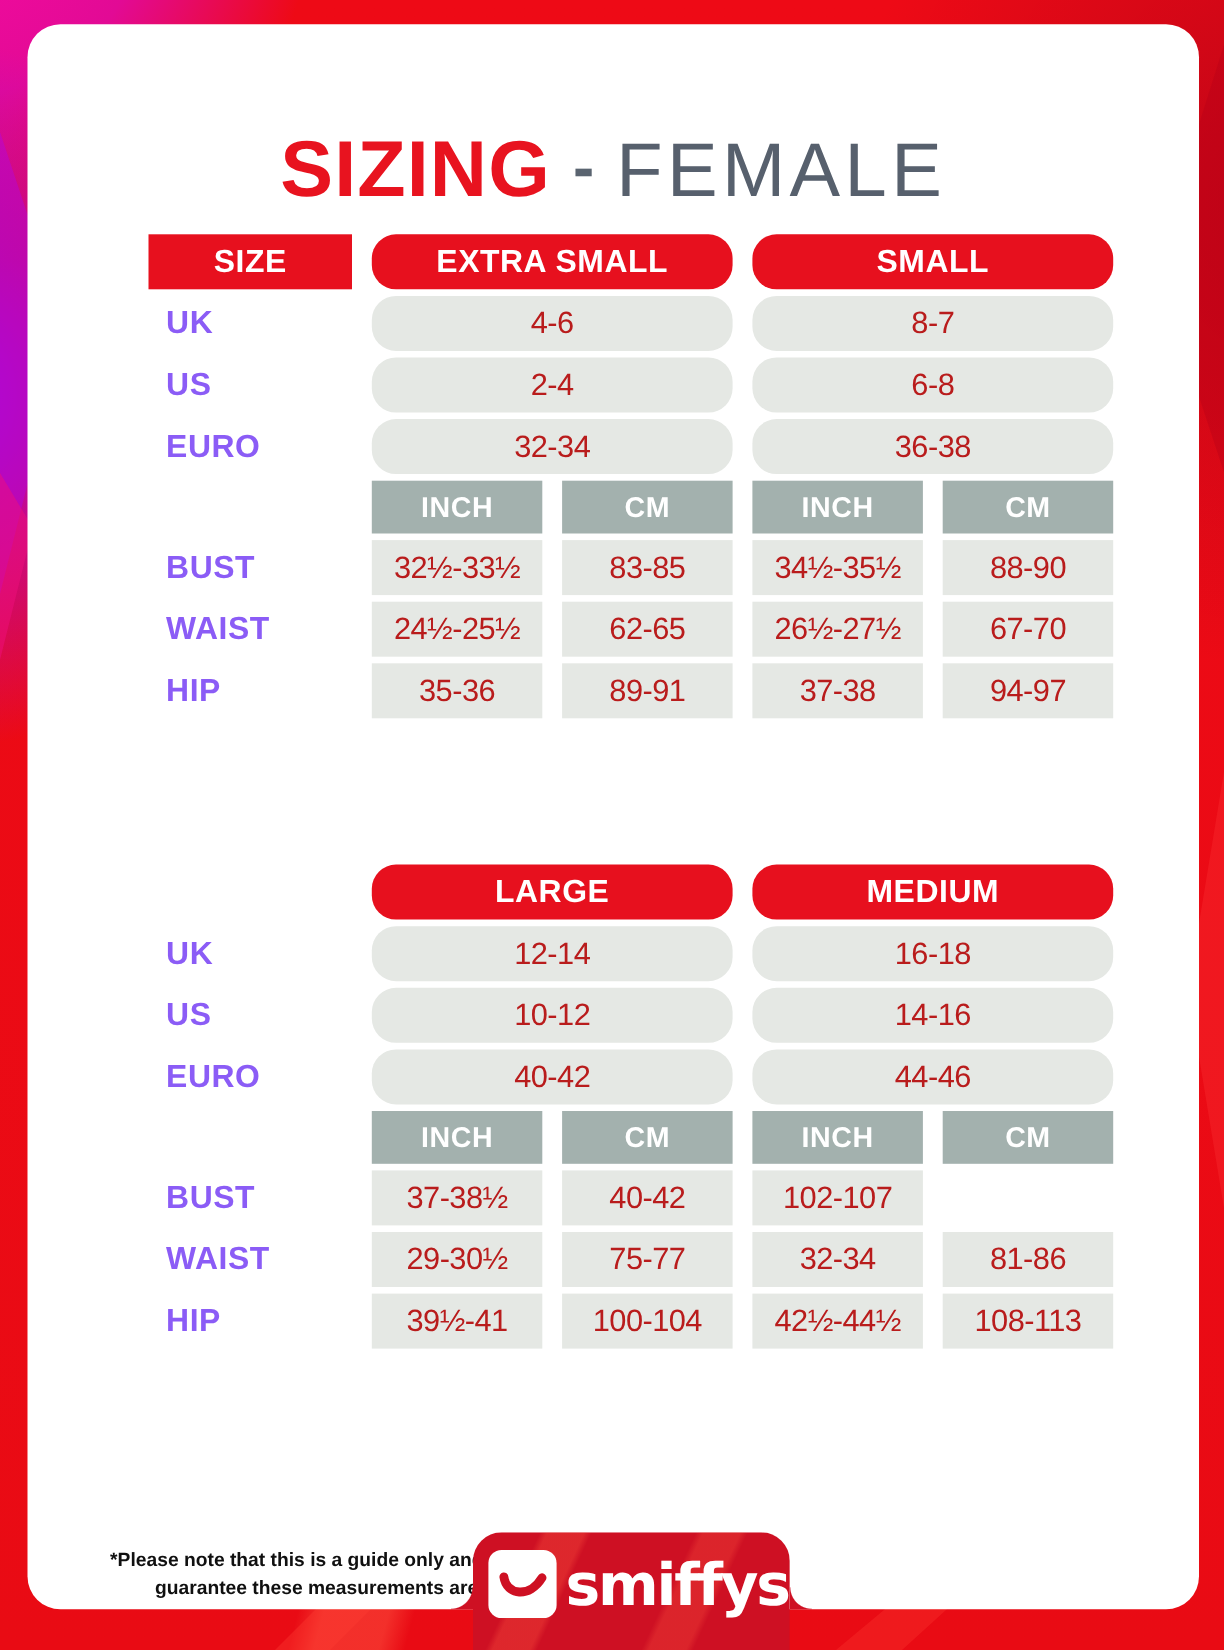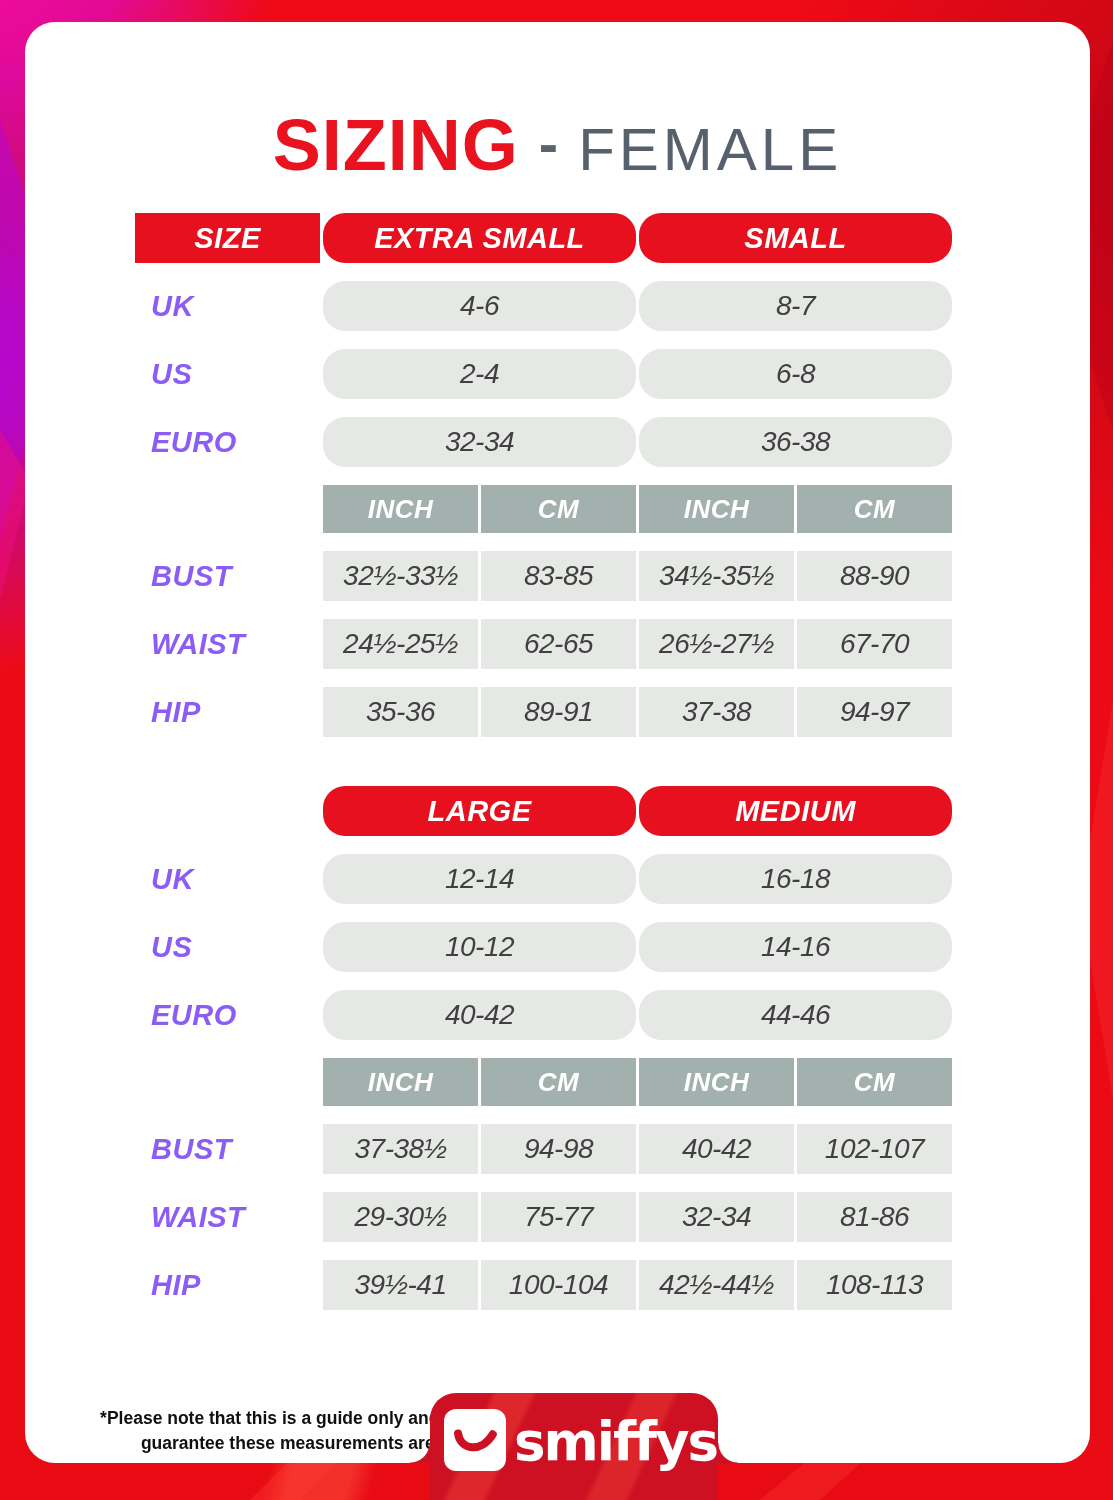--- a/index.html
+++ b/index.html
@@ -26,38 +26,38 @@
     background:#ffffff; border-radius:30px;
   }
 
   
   .title {
     position:absolute; top:58px; left:0; width:100%;
     display:flex; justify-content:center; align-items:baseline; gap:20px;
   }
   .t-sizing { font-size:72px; font-weight:700; letter-spacing:1px; color:#e8131f; }
   .t-sep    { font-size:58px; font-weight:700; color:#5a6470; transform:translateY(-6px); display:inline-block; }
-  .t-female { font-size:60px; font-weight:400; letter-spacing:4px; color:#57606d;margin-top:35px; }
+  .t-female { font-size:69px; font-weight:400; letter-spacing:4px; color:#57606d;margin-top:35px; }
 
   
   .size-table { position:absolute; left:110px; width:825px; }
   .t1 { top:191px; }
   .t2 { top:764px; }
   .row {
     display:grid;
     grid-template-columns:185px 155px 155px 155px 155px;
-    column-gap:3px;
-    height:50px; margin-bottom:18px;font-style:italic;
+    column-gap:18px;
+    height:50px; margin-bottom:6px;
   }
   .row.unit-row { height:48px; margin-top:5px; }
   .cell { display:flex; align-items:center; justify-content:center; }
   .span2 { grid-column:span 2;border-radius:22px; }
   .red-box { background:#e7101e; color:#ffffff; font-weight:700; font-size:29px; letter-spacing:.5px; }
   .unit-box { background:#a3b1ae; color:#ffffff; font-weight:700; font-size:26px; letter-spacing:.5px; }
-  .data-box { background:#e5e8e4; color:#404040; font-size:28px; letter-spacing:-.5px; }
+  .data-box { background:#e5e8e4; color:#b91c1c; font-size:28px; letter-spacing:-.5px; }
   .row-label {
     display:flex; align-items:center; justify-content:flex-start;
     padding-left:16px; color:#8b5cf6; font-weight:700; font-size:29px; letter-spacing:.5px;
   }
 
   
   .disclaimer {
     position:absolute; left:30px; top:1384px; width:520px;
     text-align:center; font-weight:700; font-size:17.5px; line-height:1.45; color:#101010;
   }
@@ -195,21 +195,20 @@
       <div></div>
       <div class="cell unit-box">INCH</div>
       <div class="cell unit-box">CM</div>
       <div class="cell unit-box">INCH</div>
       <div class="cell unit-box">CM</div>
     </div>
 
     <div class="row">
       <div class="row-label">BUST</div>
       <div class="cell data-box">37-38½</div>
-      <div class="cell data-box">94-98</div>
       <div class="cell data-box">40-42</div>
       <div class="cell data-box">102-107</div>
     </div>
 
     <div class="row">
       <div class="row-label">WAIST</div>
       <div class="cell data-box">29-30½</div>
       <div class="cell data-box">75-77</div>
       <div class="cell data-box">32-34</div>
       <div class="cell data-box">81-86</div>

